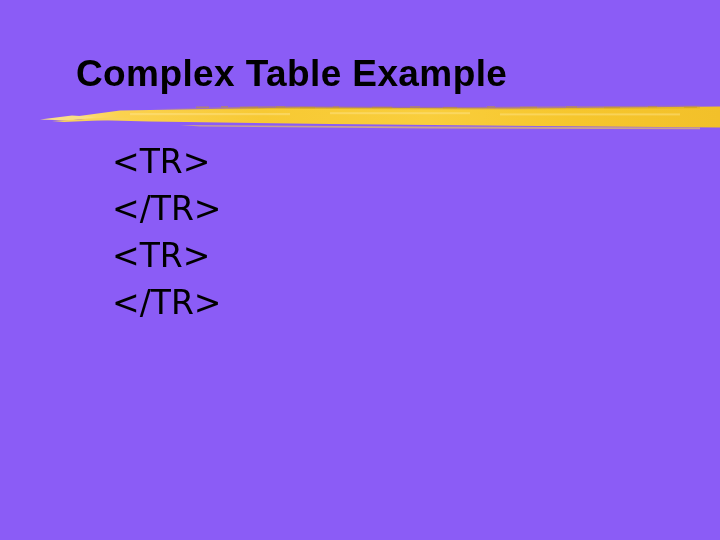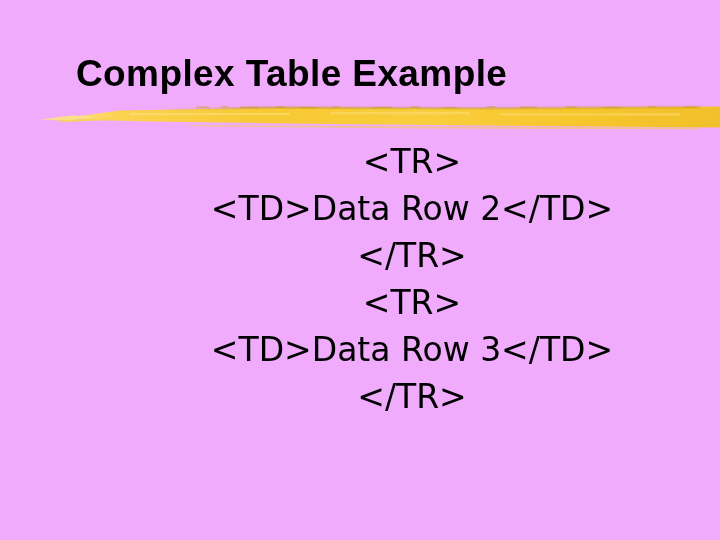--- a/index.html
+++ b/index.html
@@ -11,22 +11,21 @@
     height: 540px;
     background: #ffffff;
     font-family: "DejaVu Sans", sans-serif;
     overflow: hidden;
     position: relative;
   }
 
   .slide {
     position: absolute;
     inset: 0;
-    background: #f0abfc;
-    text-align: center;
+    background: #8b5cf6;
   }
 
   
   .title-block {
     position: absolute;
     left: 0;
     top: 52px;
     width: 720px;
     height: 50px;
   }
@@ -146,20 +145,18 @@
         <rect x="330" y="14.2" width="140" height="2.0"></rect>
         <rect x="500" y="15.4" width="180" height="2.0"></rect>
       </g>
 
       <path d="M 180 27.0 L 420 28.6 L 700 29.4 L 700 31.2 L 430 30.4 L 200 28.6 Z" fill="#F3CB54" opacity="0.6"></path>
     </svg>
   </div>
 
   <div class="body-block">
     <div class="code-line">&lt;TR&gt;</div>
-    <div class="code-line">&lt;TD&gt;Data Row 2&lt;/TD&gt;</div>
     <div class="code-line">&lt;/TR&gt;</div>
     <div class="code-line">&lt;TR&gt;</div>
-    <div class="code-line">&lt;TD&gt;Data Row 3&lt;/TD&gt;</div>
     <div class="code-line">&lt;/TR&gt;</div>
   </div>
 
 </div>
 
 </body></html>

